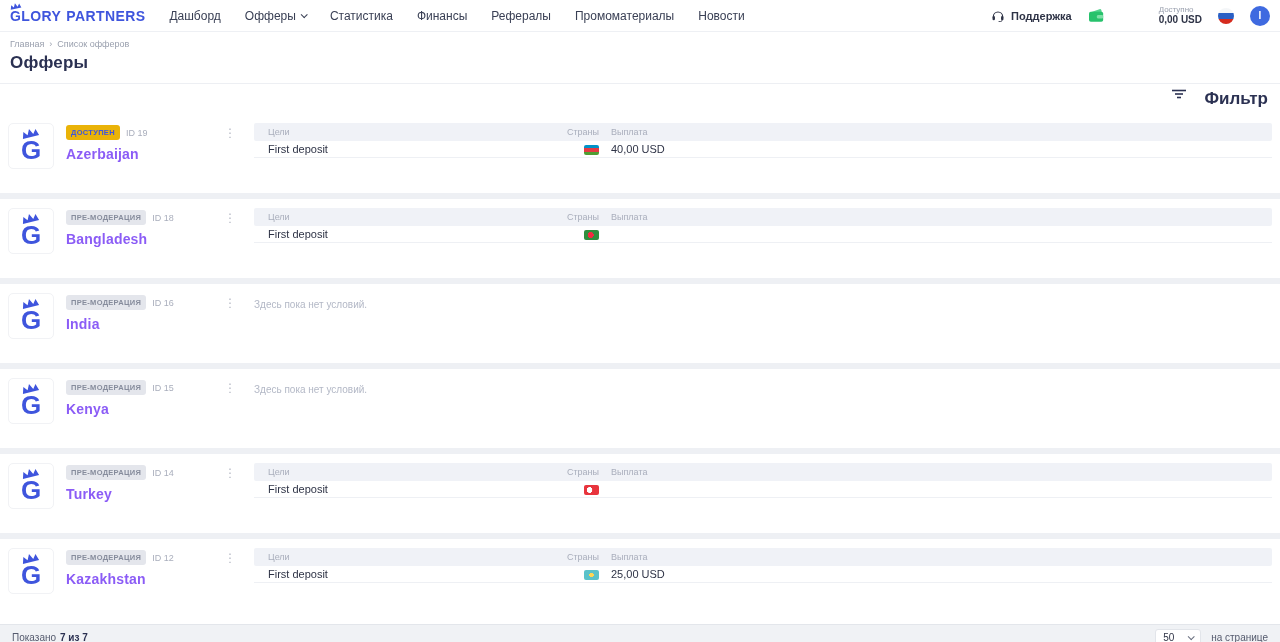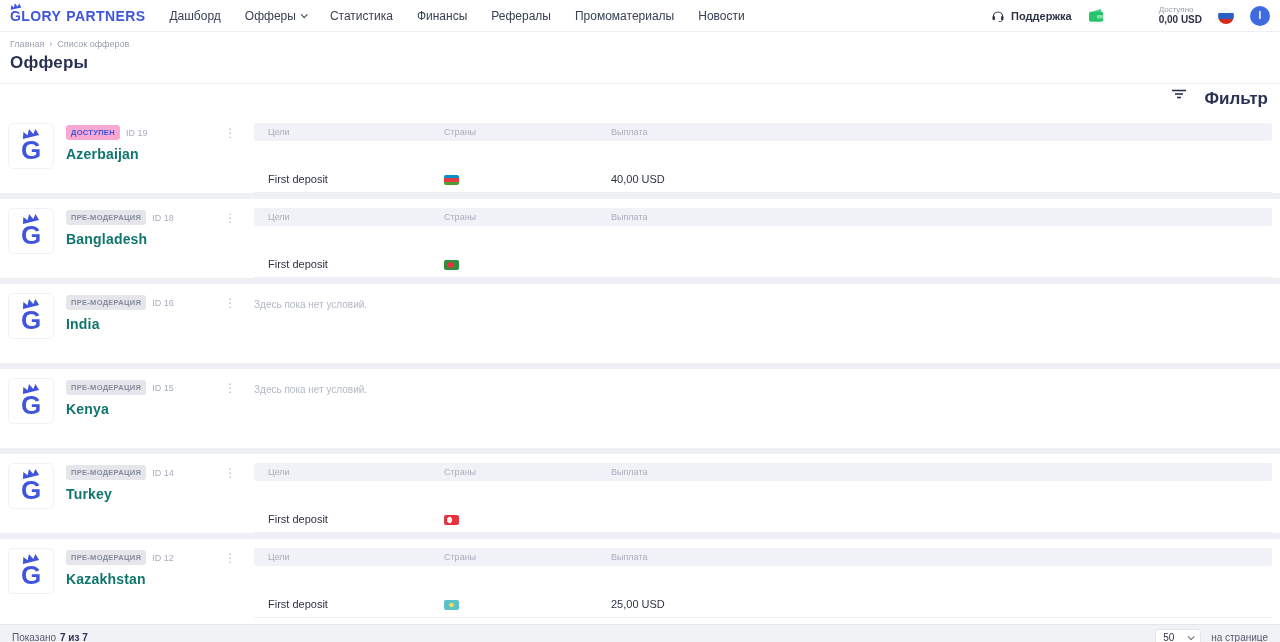--- a/index.html
+++ b/index.html
@@ -40,32 +40,32 @@
   
   .cards { background:#eef0f4; display:flex; flex-direction:column; gap:6px; }
   .card { background:#fff; height:79px; display:flex; align-items:flex-start; padding:9px 8px; }
   .logo-box { width:46px; height:46px; border-radius:5px; background:#fff; border:1px solid #f1f2f5;
     display:flex; align-items:center; justify-content:center; position:relative; flex:none; }
   .logo-box .gletter { font-size:26px; font-weight:800; color:#3f55dd; line-height:1; margin-top:8px; }
   .logo-box .crown-lg { position:absolute; top:4px; left:11px; transform:rotate(-14deg); }
   .info { width:158px; margin-left:12px; flex:none; }
   .badge-row { display:flex; align-items:center; gap:6px; margin-top:2px; }
   .badge { font-size:7.5px; font-weight:700; letter-spacing:.3px; padding:3px 5px; border-radius:3px; white-space:nowrap; }
-  .badge[data-status="available"] { background:#f9a8d4; color:#3f55dd; }
+  .badge[data-status="available"] { background:#eab308; color:#3f55dd; }
   .badge[data-status="premoderation"] { background:#e4e6ec; color:#868c9c; }
   .offer-id { font-size:9px; color:#a9aebc; white-space:nowrap;text-align:center; }
-  .offer-name { margin-top:6px; font-size:14px; font-weight:800; color:#0f766e; letter-spacing:.2px; cursor:pointer; }
+  .offer-name { margin-top:6px; font-size:14px; font-weight:800; color:#8b5cf6; letter-spacing:.2px; cursor:pointer; }
   .kebab { color:#b4b8c4; font-size:12px; line-height:1; margin:4px 6px 0 0; cursor:pointer; flex:none; letter-spacing:0; }
   .cond-table { flex:1; margin-left:12px; }
   .t-head { display:flex; background:#f0f2f7; border-radius:2px; height:18px; align-items:center; }
   .t-head .col { font-size:9px; color:#a9aebc; }
-  .t-row { display:flex; height:27px; align-items:center; border-bottom:1px solid #eef0f4;margin-top:25px; }
+  .t-row { display:flex; height:17px; align-items:center; border-bottom:1px solid #eef0f4; }
   .col { padding-left:12px; }
   .col.goals { width:178px; flex:none;padding-left:14px; }
-  .col.countries { width:167px; flex:none; }
+  .col.countries { width:167px; flex:none;text-align:right; }
   .col.payout { flex:1; }
   .goal-text, .payout-text { font-size:11px; color:#2e3346; }
   .flag { display:inline-block; width:15px; height:10px; border-radius:2px; vertical-align:middle; }
   .flag[data-flag="azerbaijan"] { background:linear-gradient(180deg,#0092c8 0 34%,#e43b44 34% 67%,#4f9e33 67% 100%); }
   .flag[data-flag="bangladesh"] { background:radial-gradient(circle at 45% 50%, #f42a41 0 31%, #2f8f3e 32%); }
   .flag[data-flag="turkey"] { background:radial-gradient(circle at 38% 50%, #ffffff 0 26%, #e8343d 27%); }
   .flag[data-flag="kazakhstan"] { background:radial-gradient(circle at 50% 50%, #ffd653 0 24%, #5bc2c9 25%); }
   .empty-note { flex:1; margin-left:12px; padding-top:6px; font-size:10px; color:#b3b8c6; }
 
   

